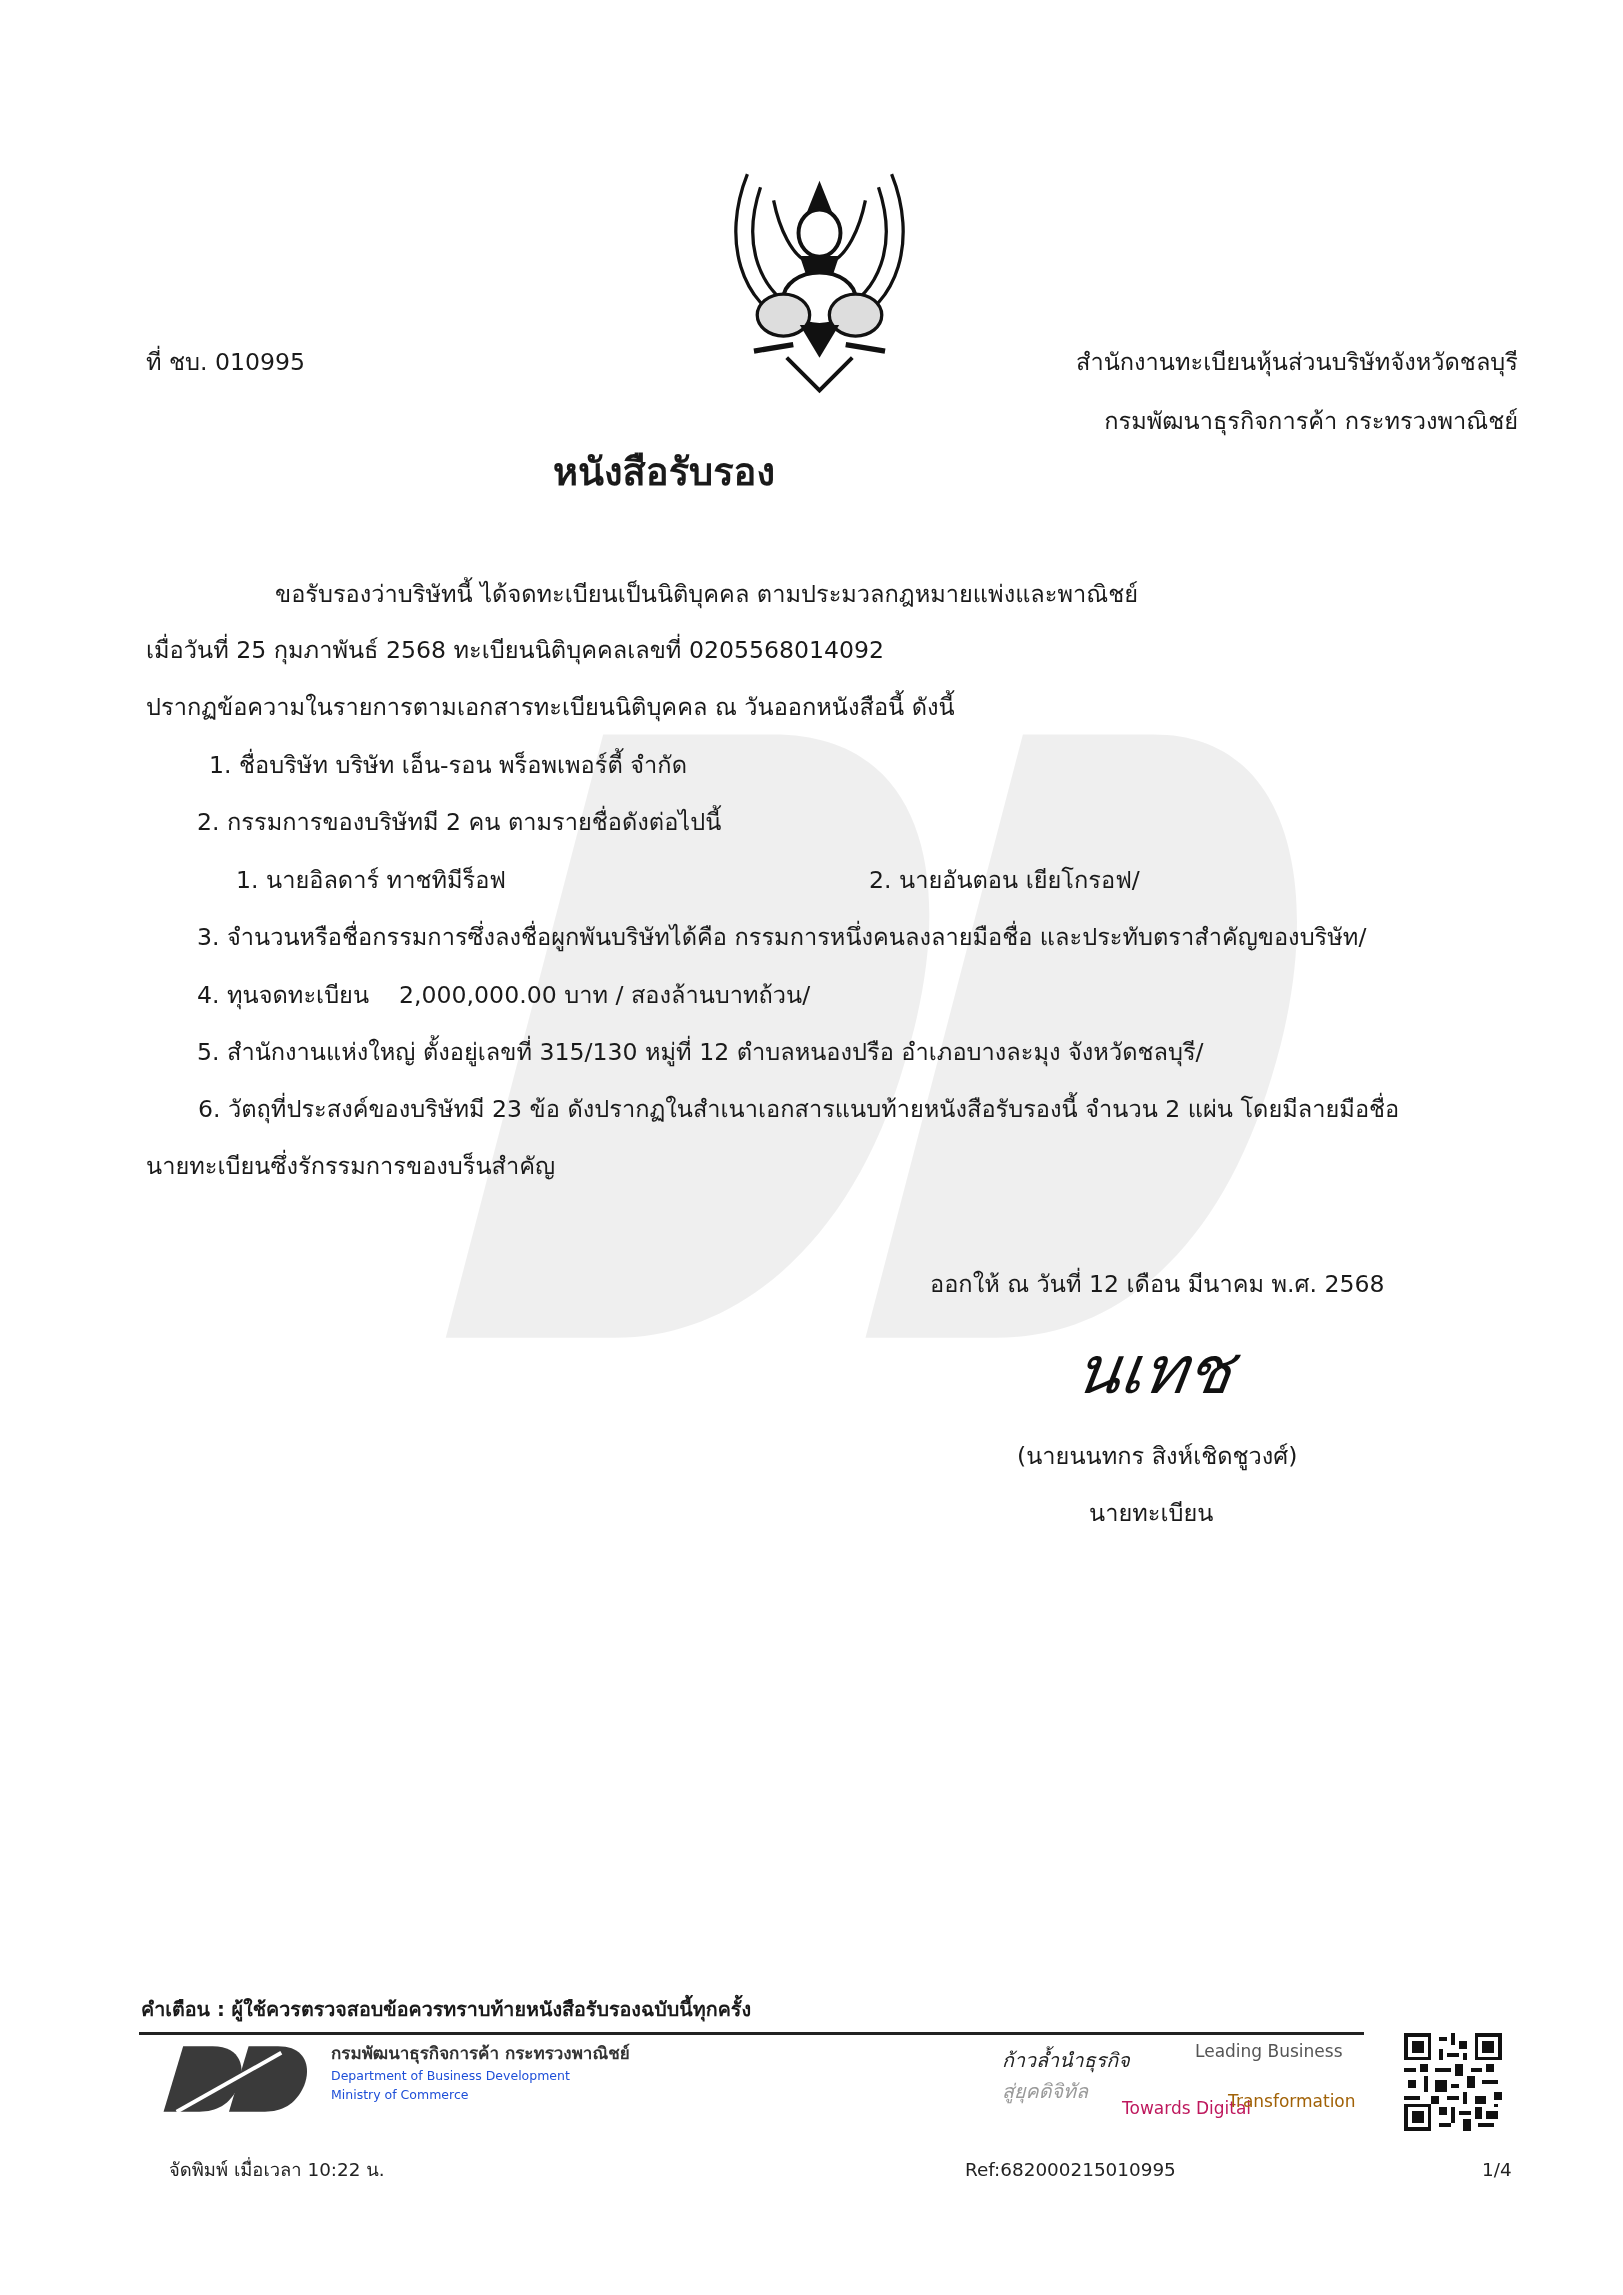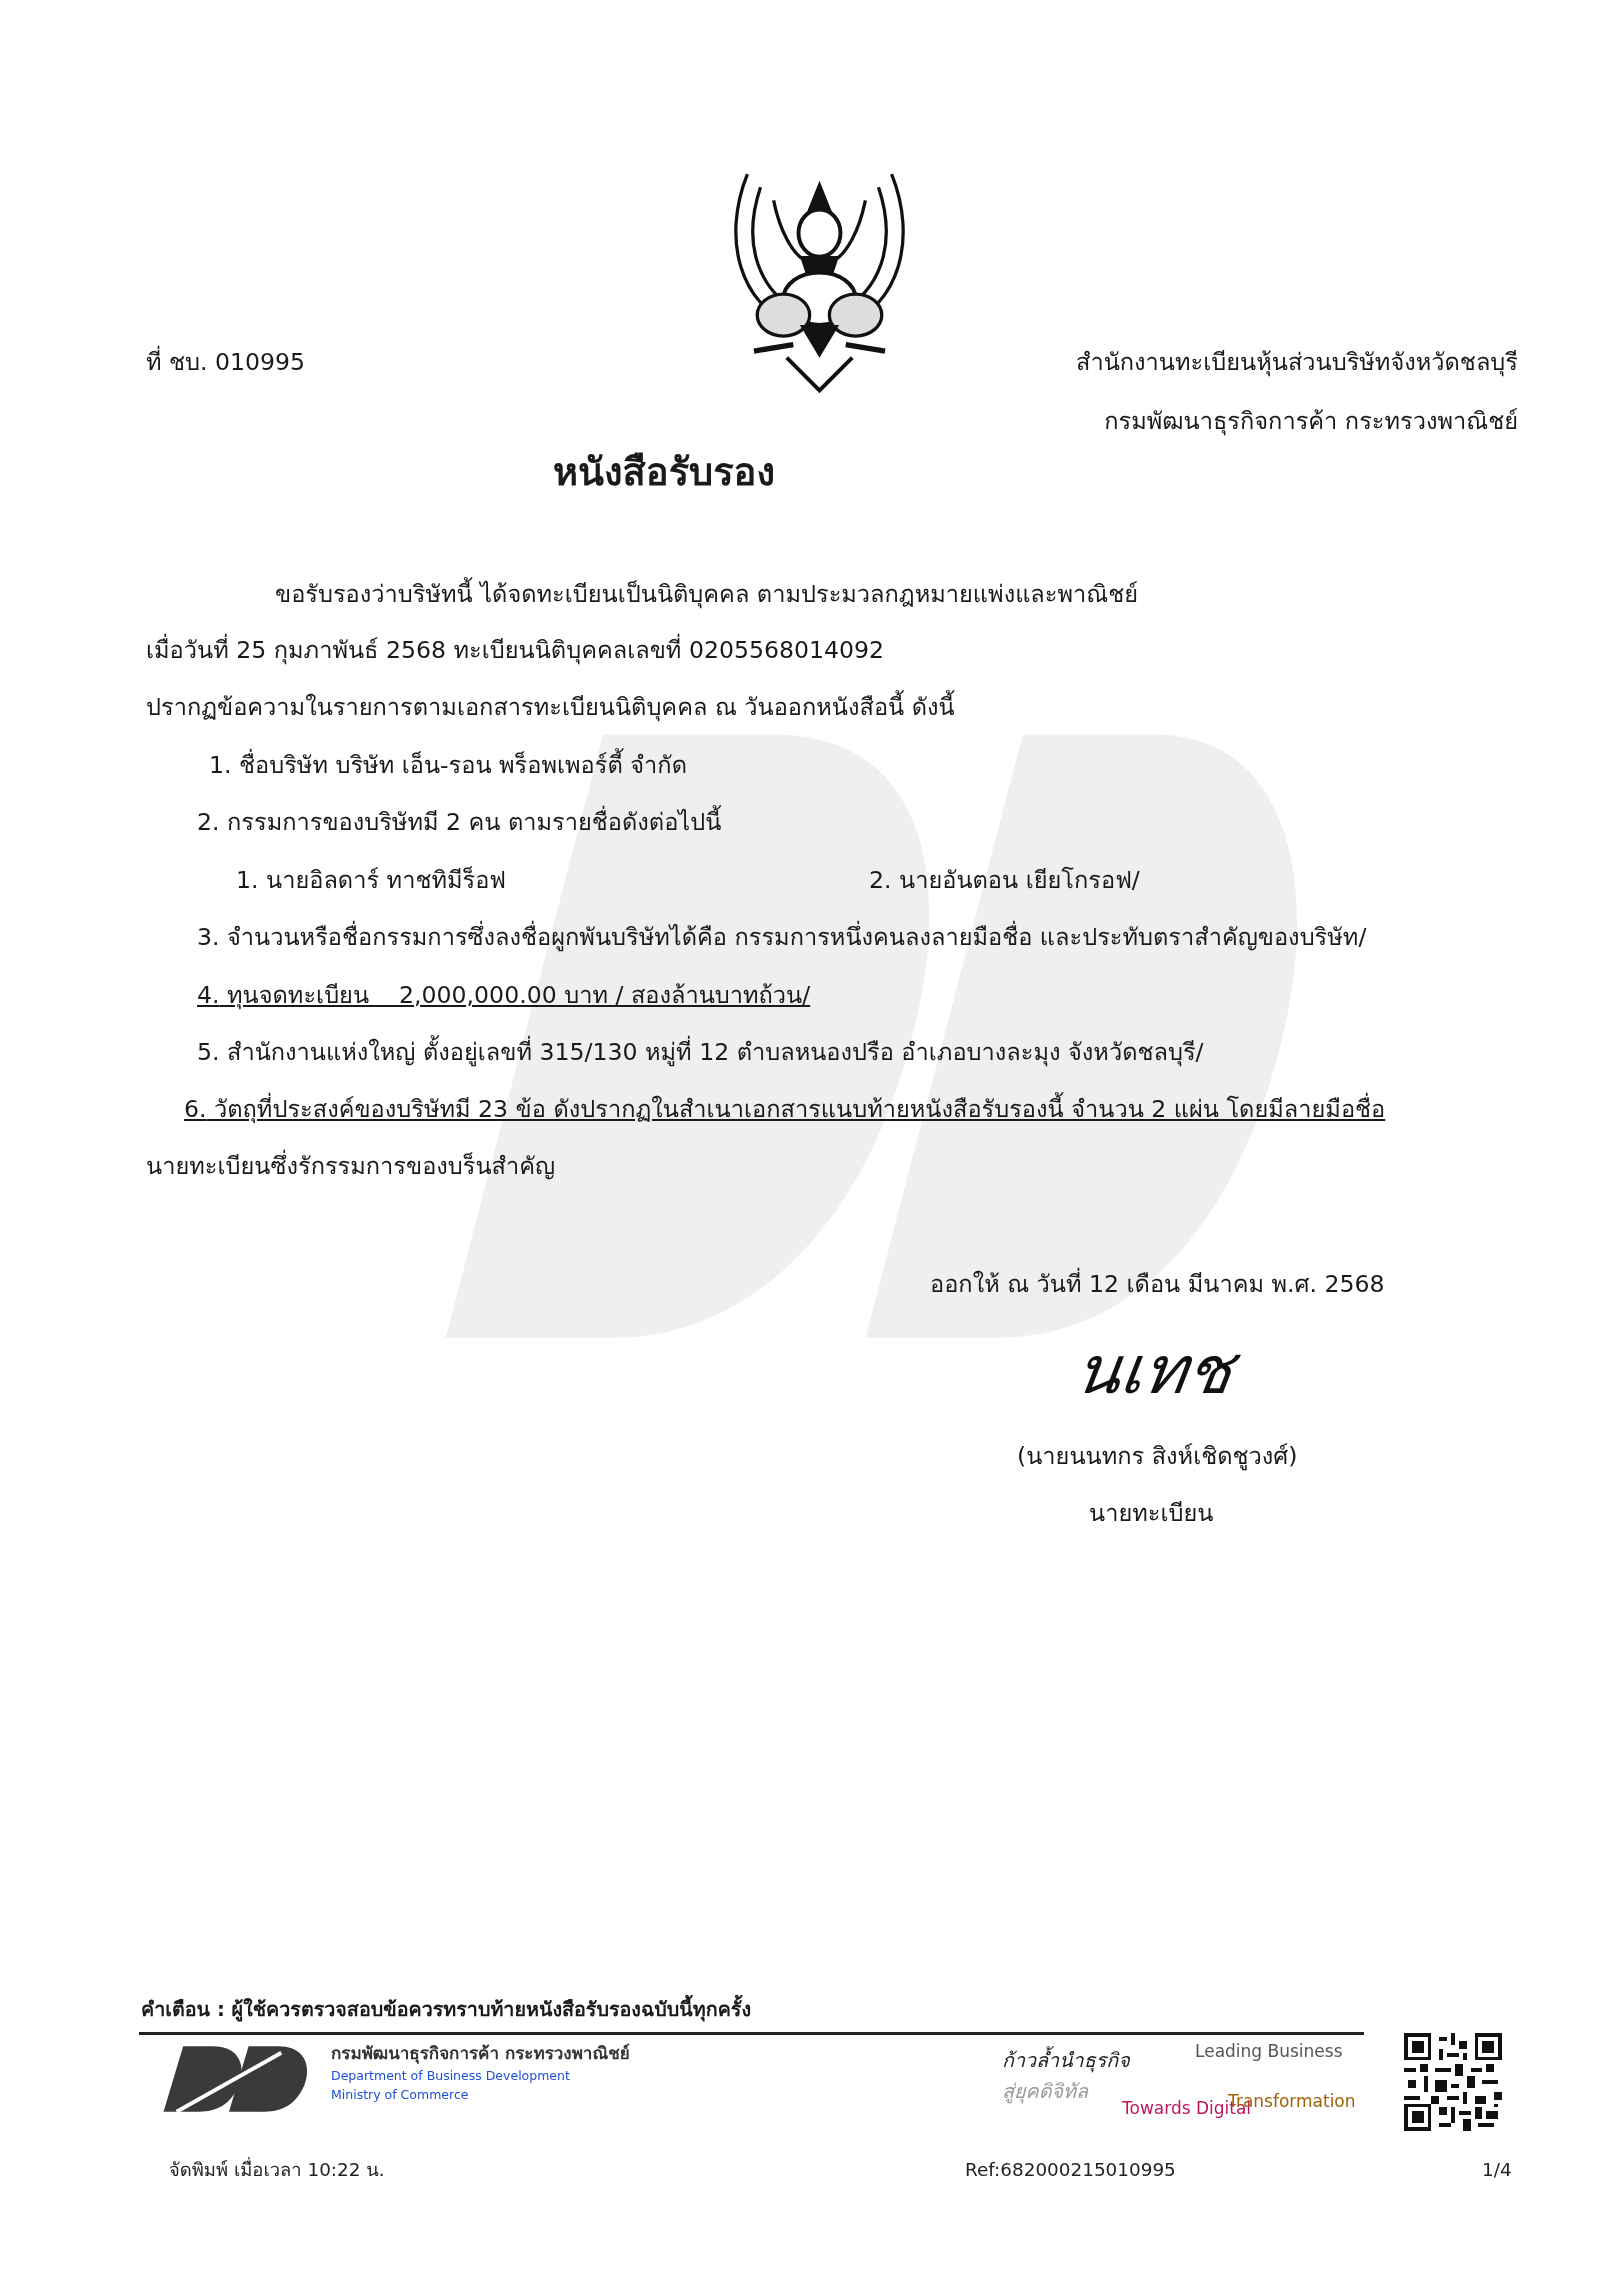--- a/index.html
+++ b/index.html
@@ -97,29 +97,29 @@
   <span>นายอิลดาร์  ทาชทิมีร็อฟ</span>
 </div>
 <div class="abs txt" style="left:869px; top:866px;">
   <span>2.</span>
   <span>นายอันตอน  เยียโกรอฟ/</span>
 </div>
 <div class="abs txt" style="left:197px; top:923px;">
   <span>3.</span>
   <span>จำนวนหรือชื่อกรรมการซึ่งลงชื่อผูกพันบริษัทได้คือ กรรมการหนึ่งคนลงลายมือชื่อ และประทับตราสำคัญของบริษัท/</span>
 </div>
-<div class="abs txt" style="left:197px; top:981px;text-decoration:underline;">
+<div class="abs txt" style="left:197px; top:981px;">
   <span>4.</span>
   <span style="white-space:pre;">ทุนจดทะเบียน    2,000,000.00 บาท / สองล้านบาทถ้วน/</span>
 </div>
 <div class="abs txt" style="left:197px; top:1038px;">
   <span>5.</span>
   <span>สำนักงานแห่งใหญ่ ตั้งอยู่เลขที่ 315/130  หมู่ที่ 12 ตำบลหนองปรือ อำเภอบางละมุง จังหวัดชลบุรี/</span>
 </div>
-<div class="abs txt" style="left:184px; top:1095px;text-decoration:underline;">
+<div class="abs txt" style="left:198px; top:1095px;">
   <span>6.</span>
   <span>วัตถุที่ประสงค์ของบริษัทมี 23 ข้อ ดังปรากฏในสำเนาเอกสารแนบท้ายหนังสือรับรองนี้ จำนวน 2 แผ่น โดยมีลายมือชื่อ</span>
 </div>
 <div class="abs txt" style="left:146px; top:1152px;">นายทะเบียนซึ่งรักรรมการของบร็นสำคัญ</div>
 
 <div class="abs txt" style="left:930px; top:1270px;">ออกให้ ณ วันที่ 12 เดือน มีนาคม พ.ศ. 2568</div>
 <div class="signature">นเทช</div>
 <div class="abs txt" style="left:1017px; top:1442px;">(นายนนทกร สิงห์เชิดชูวงศ์)</div>
 <div class="abs txt" style="left:1089px; top:1499px;">นายทะเบียน</div>
 

